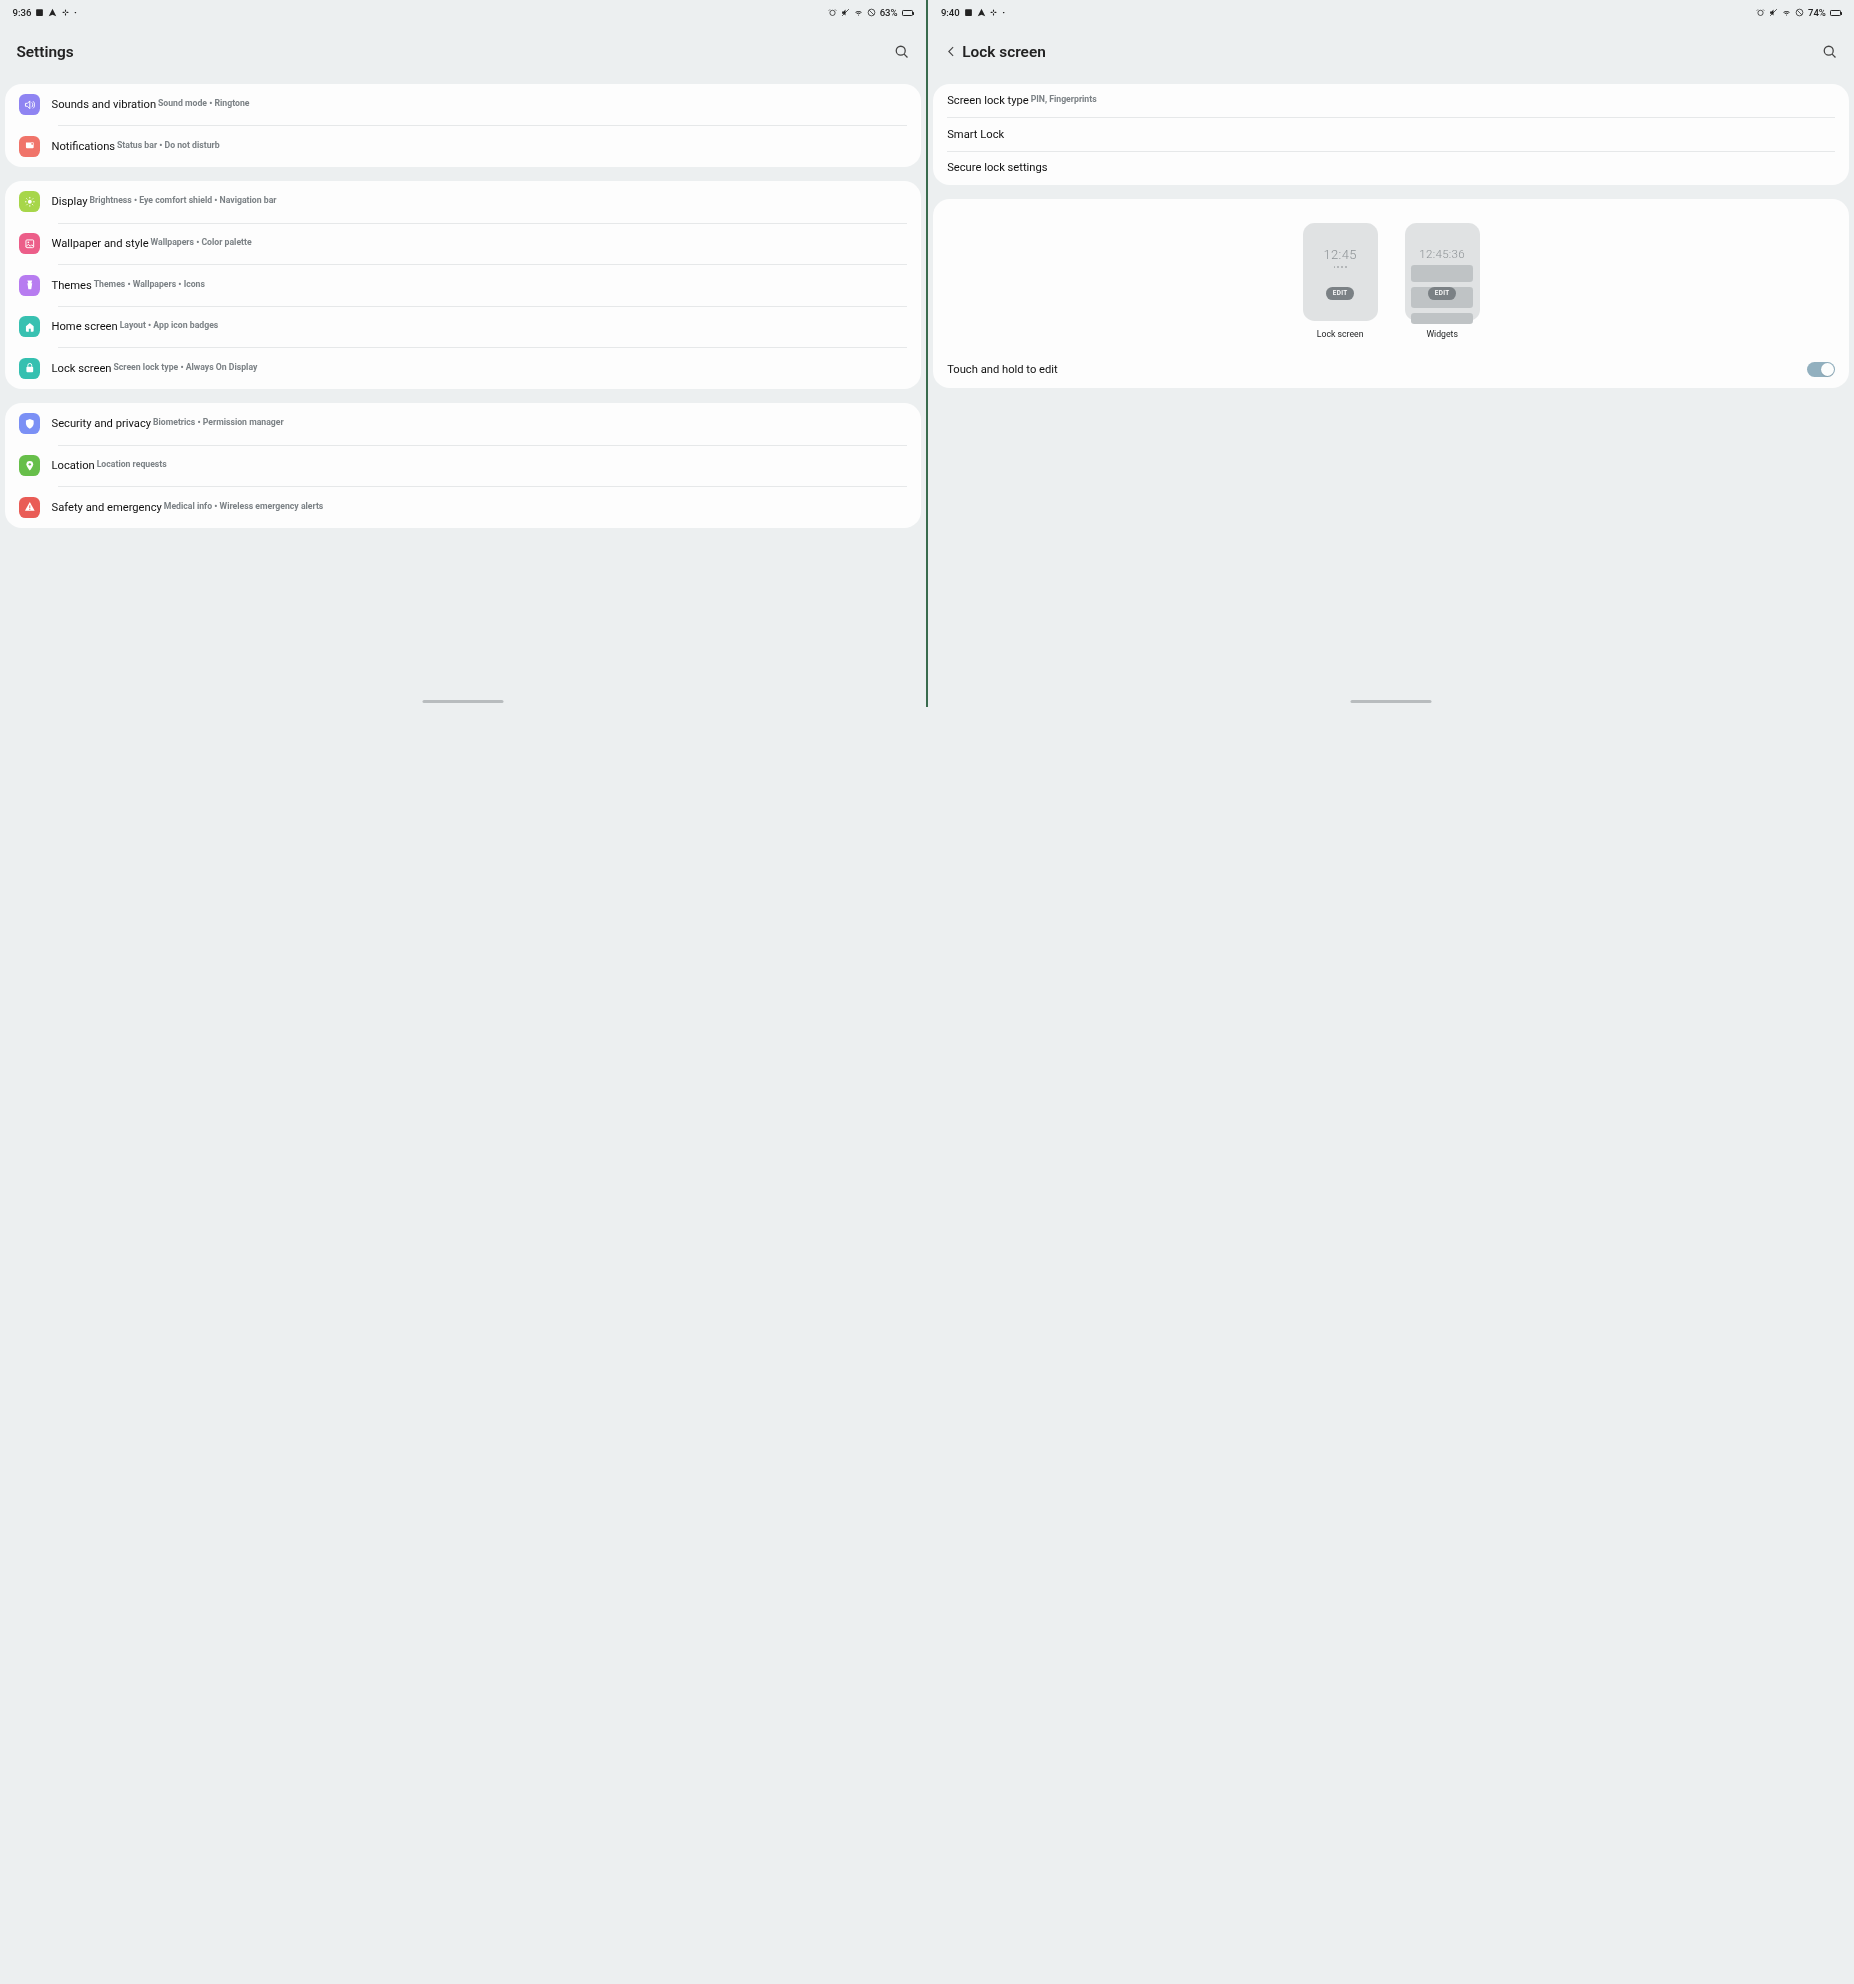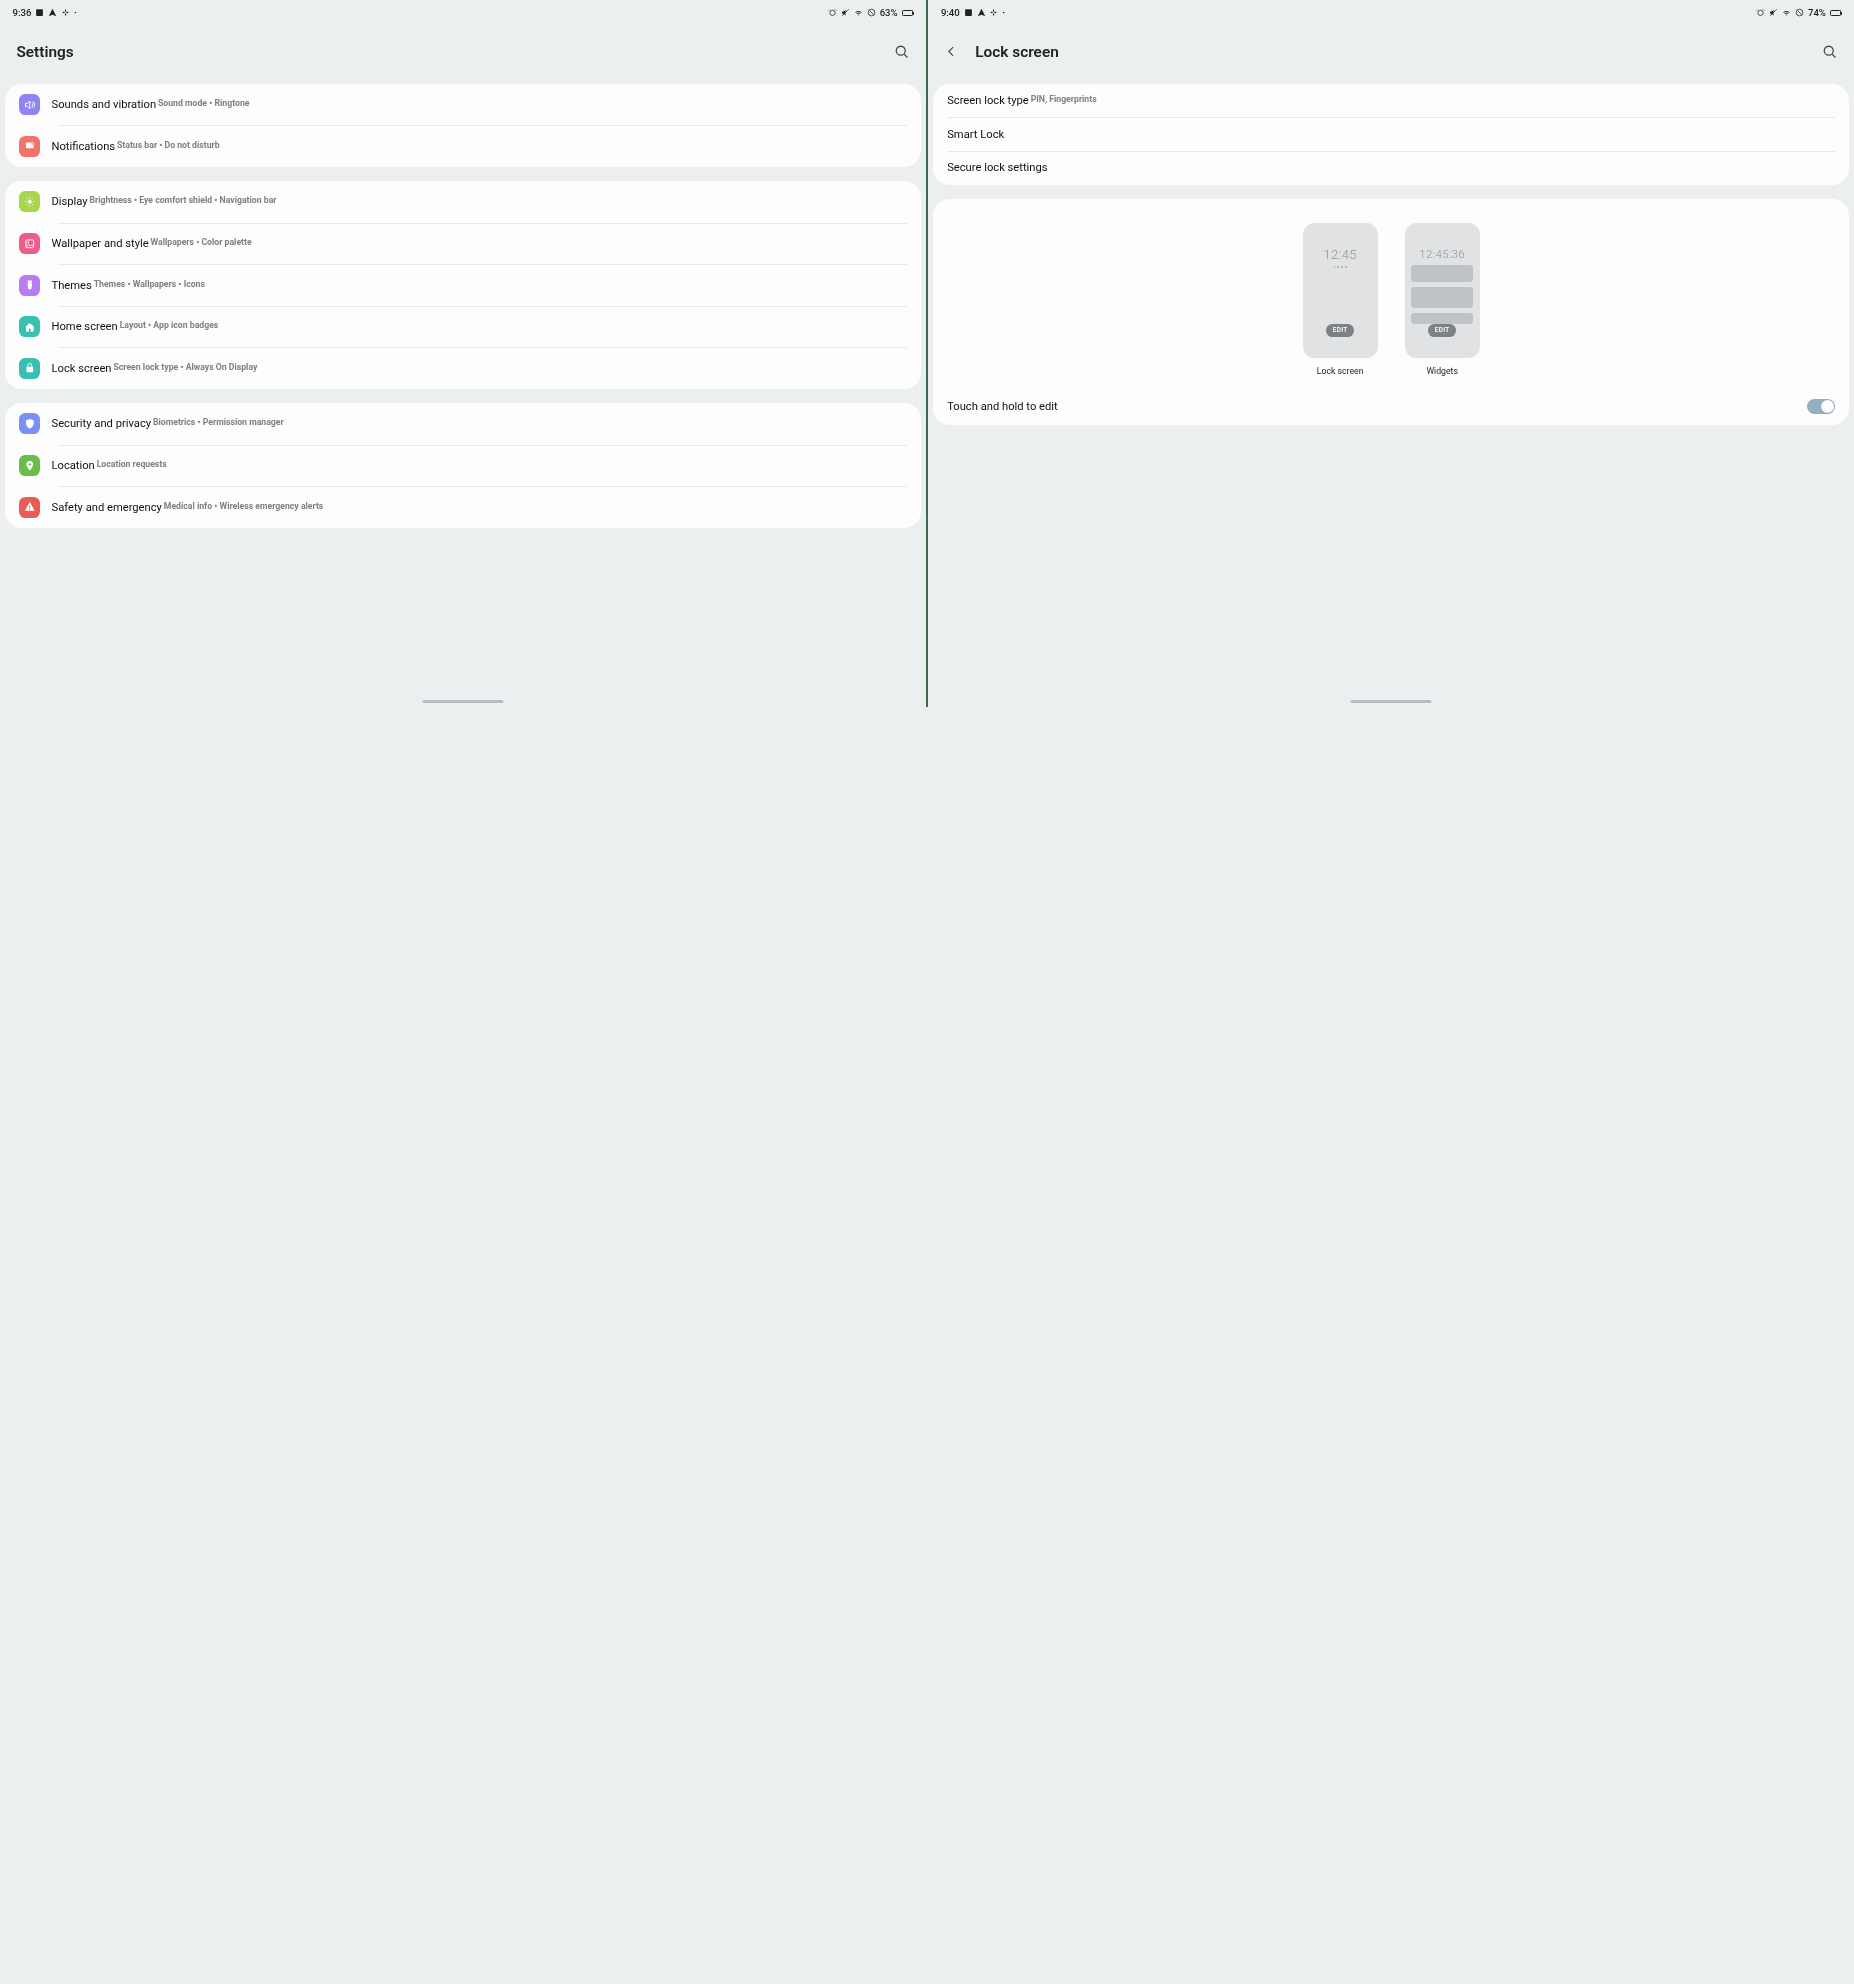--- a/index.html
+++ b/index.html
@@ -6,21 +6,21 @@
   html, body { background: #eceff0; font-family: -apple-system, "Segoe UI", Roboto, sans-serif; color: #111; }
   .screens { display: flex; width: 100%; }
   .screen { flex: 1; background: #eceff0; padding: 1px; position: relative; min-height: 707px; display:flex; flex-direction: column;}
   .divider { width: 2.6px; background: #3a6b4e; flex: 0 0 2.6px; }
 
   .status-bar { display: flex; justify-content: space-between; align-items: center; padding: 6.4px 11.6px 3.9px 11.6px; font-size: 9.6px; font-weight: 500; color: #222; }
   .status-left, .status-right { display: flex; align-items: center; gap: 3.9px; }
   .status-icon { width: 9px; height: 9px; display:inline-flex; align-items:center; justify-content:center; }
   .status-icon svg { width: 100%; height: 100%; fill: #222; }
 
-  .hdr { display: flex; align-items: center; padding: 20.6px 15.4px 23px 15.4px; gap: 15px; }
+  .hdr { display: flex; align-items: center; padding: 20.6px 15.4px 23px 15.4px; gap: 2px; }
   .hdr-title { font-size: 15.4px; font-weight: 600; color: #222; flex: 1; }
   .hdr-back { width: 13px; height: 13px; margin-right: 2.6px;}
   .hdr-search { width: 15.4px; height: 15.4px; }
 
   .card { background: #fdfdfd; border-radius: 16.7px; margin: 0 3.9px 14px 3.9px; overflow: hidden; }
   .row { display: flex; align-items: center; padding: 10.3px 14px; position: relative; gap: 11.6px; }
   .row + .row::before {
     content: ""; position: absolute; top: 0; left: 53px; right: 14px; height: 0.6px; background: #e6e8e9;
   }
   .noicon .row + .row::before { left: 14px; }
@@ -29,21 +29,21 @@
   .row .txt { flex: 1; display:flex; flex-direction: row; gap:1.9px; min-width:0; }
   .row-title { font-size: 11.2px; color: #111; font-weight: 400; }
   .row-sub { font-size: 8.7px; color: #7b8185; font-weight: 700; }
 
   .toggle-sep { width:0.6px; height:20.6px; background:#e0e2e3; margin-right: 3.9px; }
   .switch { width: 28px; height: 15.4px; border-radius: 7.7px; background: #92b0bf; position: relative; flex: 0 0 28px; }
   .switch .knob { width: 13px; height: 13px; border-radius: 50%; background: #fcfdfd; position: absolute; top: 1.3px; right: 1.3px; box-shadow: 0 0.6px 1.3px rgba(0,0,0,.15); }
 
   .previews { display:flex; justify-content:center; gap: 27px; padding: 24.4px 0 13px 0; }
   .preview { display:flex; flex-direction:column; align-items:center; gap:7.7px; }
-  .thumb { width: 75px; height: 135px; background: #e0e2e3; border-radius: 11.6px; position:relative; display:flex; flex-direction:column; align-items:center; padding-top:24.4px; }
+  .thumb { width: 75px; height: 98px; background: #e0e2e3; border-radius: 11.6px; position:relative; display:flex; flex-direction:column; align-items:center; padding-top:24.4px; }
   .thumb-time { color:#8e9396; font-size:13px; font-weight:300; letter-spacing:0.3px; }
   .thumb-dots { display:flex; gap:1.9px; margin-top:3.2px;}
   .thumb-dots span { width:1.9px; height:1.9px; border-radius:50%; background:#a6aaac;}
   .thumb-edit { position:absolute; bottom:21px; background:#7b8185; color:#fff; font-size:6.4px; font-weight:600; padding:2.6px 6.4px; border-radius:6.4px; letter-spacing:0.3px;}
   .thumb-bar { width: 62px; height: 16.7px; border-radius: 3.2px; background:#bfc3c5; }
   .thumb .bars { display:flex; flex-direction:column; gap:5.1px; margin-top:3.9px; align-items:center;}
   .thumb .bars .thumb-bar:nth-child(2){ height:20.6px;}
   .thumb .bars .thumb-bar:nth-child(3){ height:11.6px;}
   .preview-label { font-size:8.7px; color:#232526; }
 

